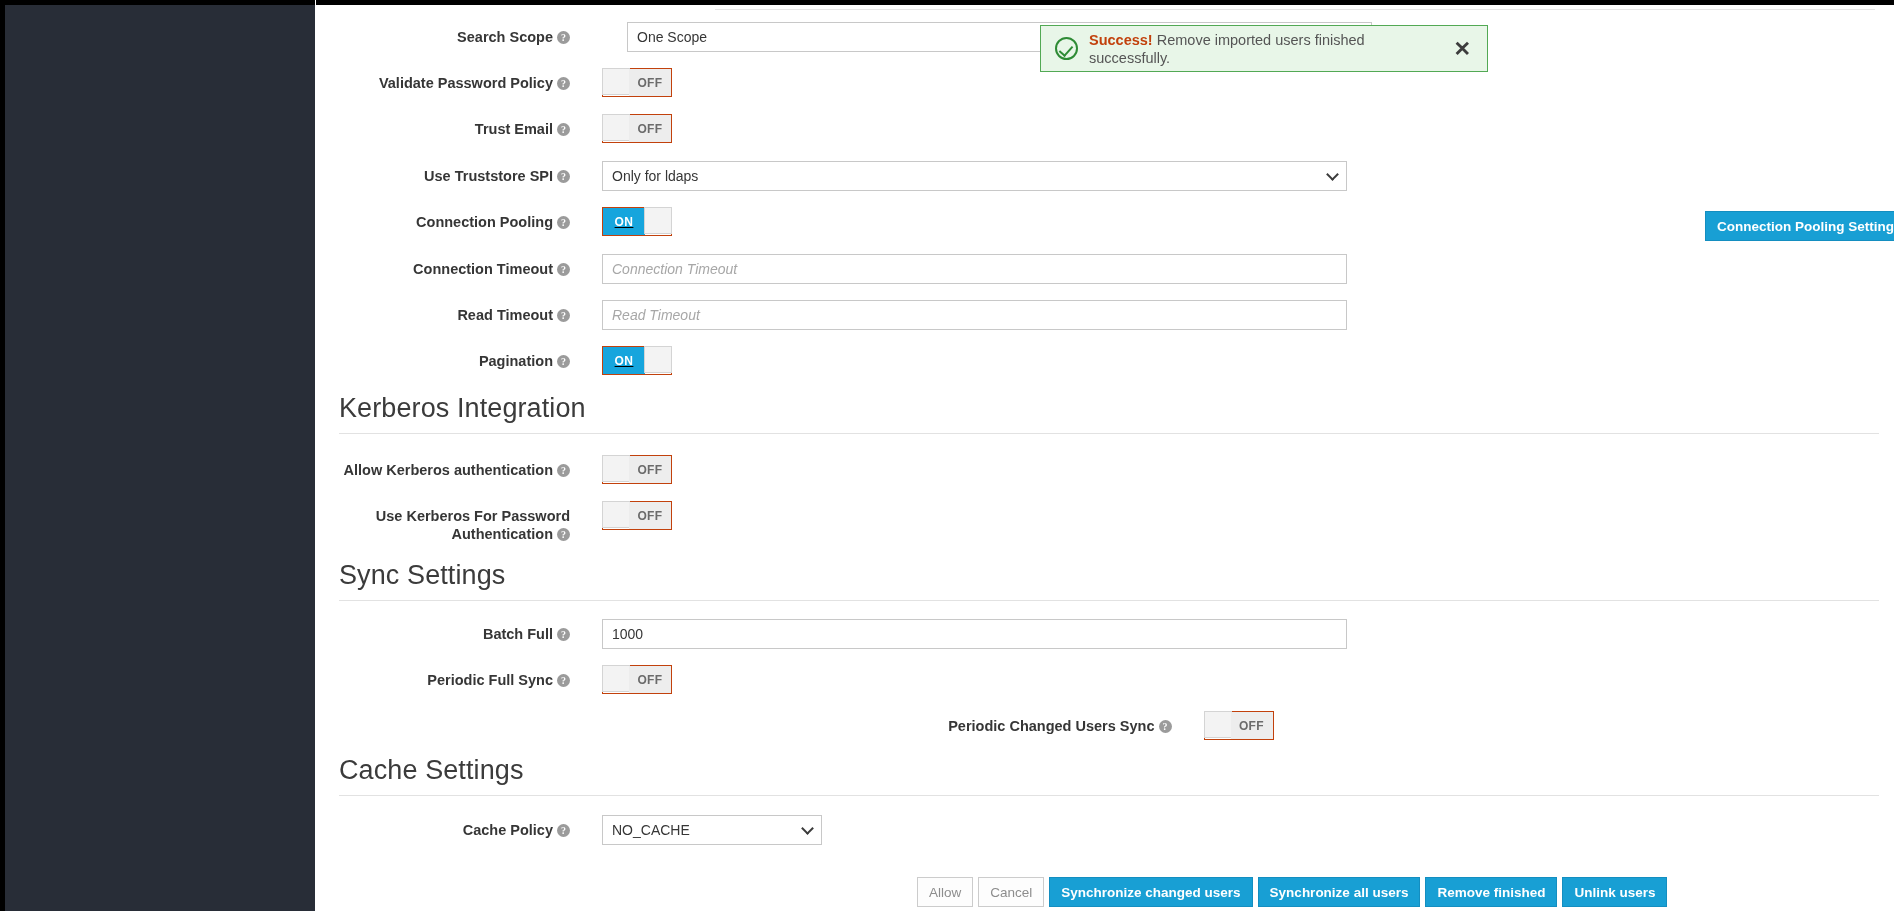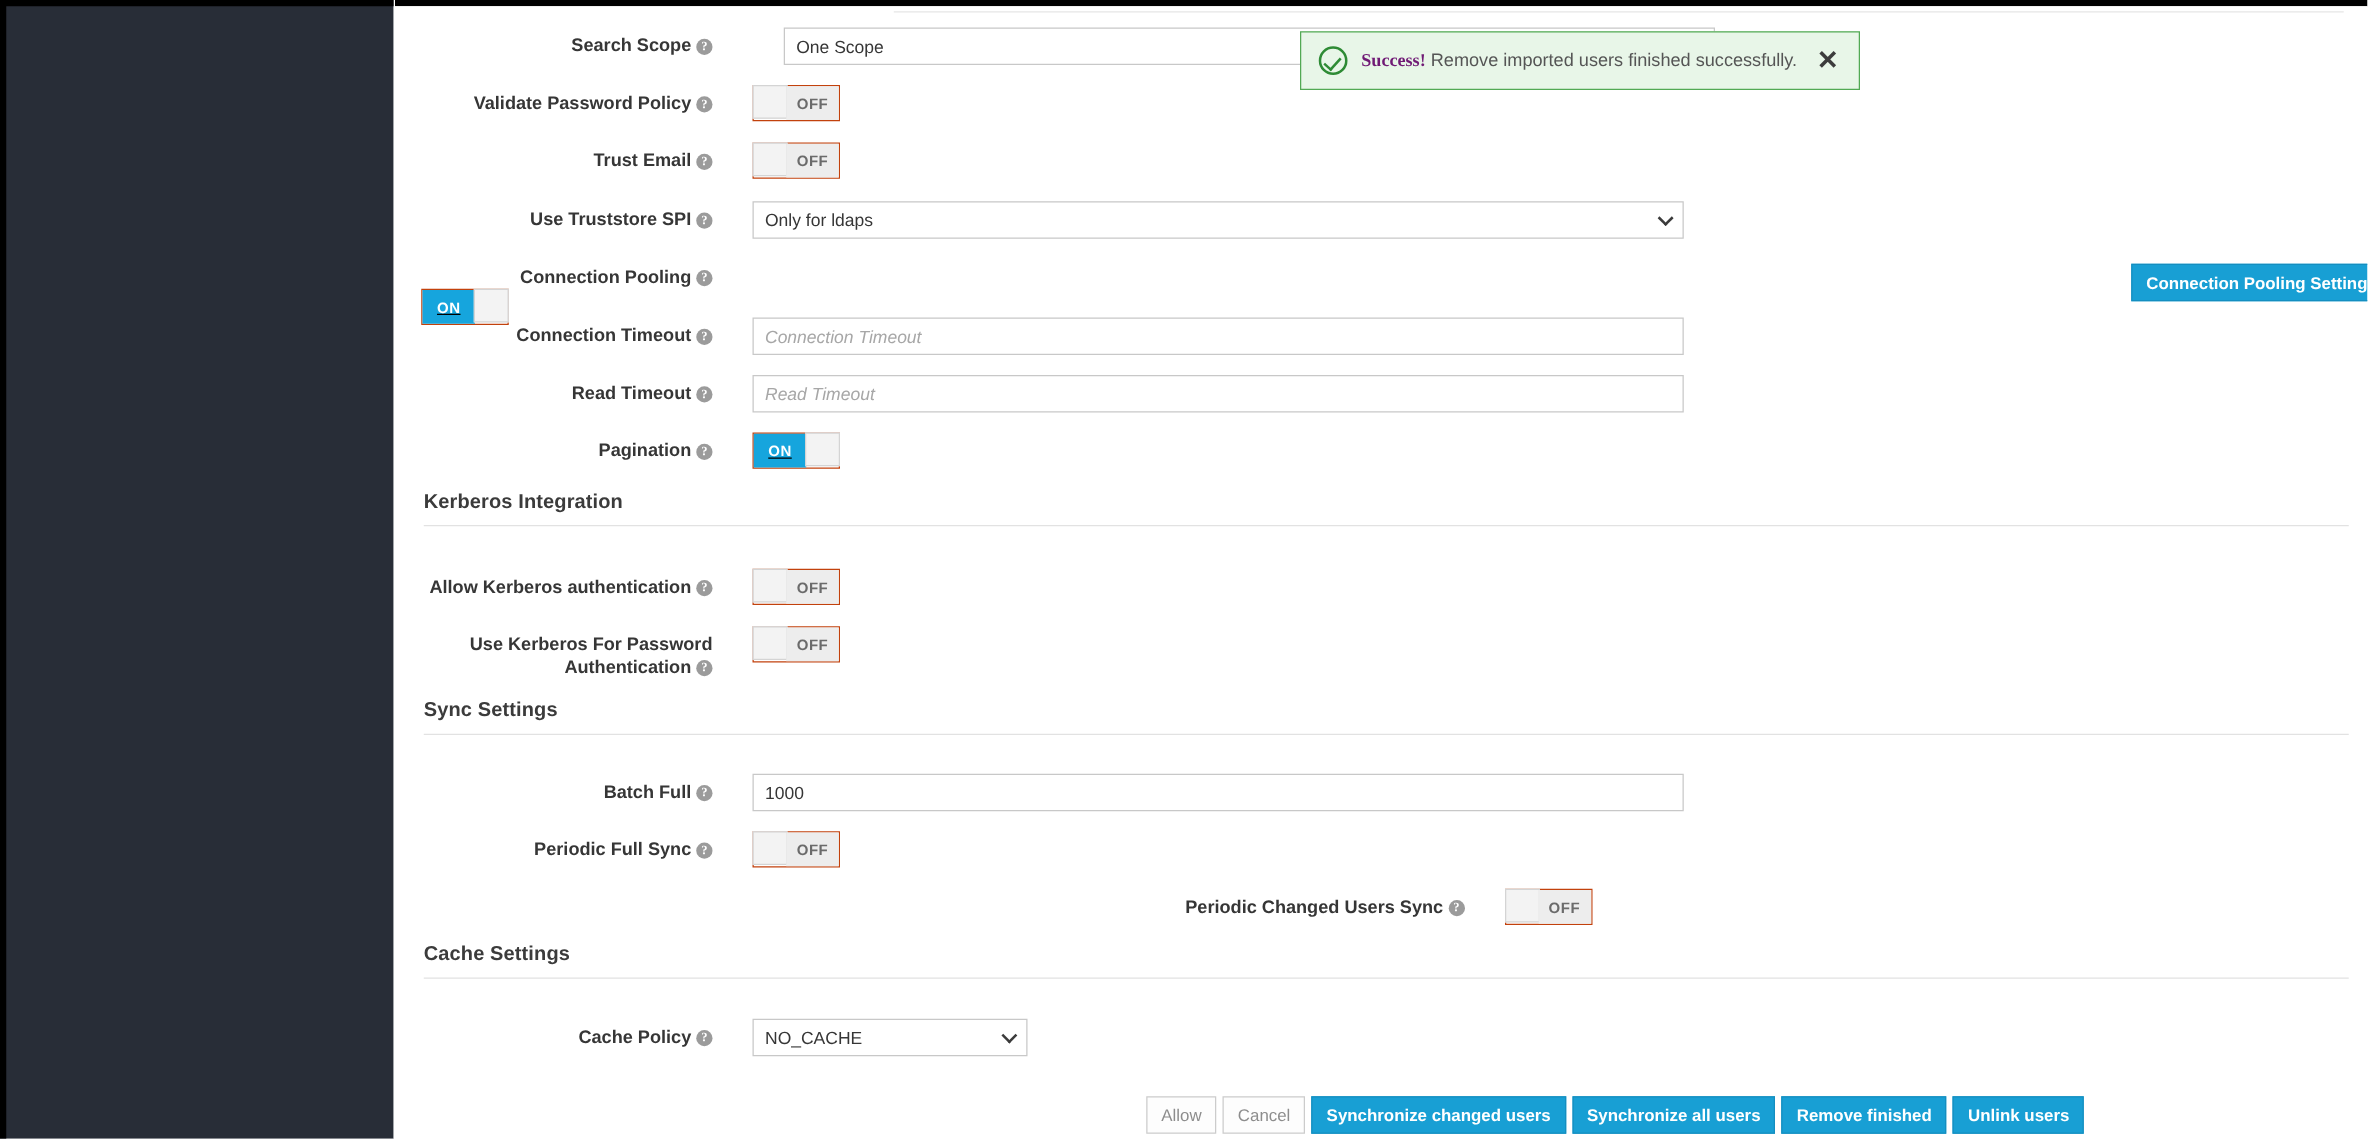--- a/index.html
+++ b/index.html
@@ -143,22 +143,22 @@
   .toggle.on .knob { order: 2; }
 
   
   .section {
     position: absolute;
     left: 24px;
     width: 1540px;
   }
   .section h2 {
     margin: 0 0 9px 0;
-    font-size: 16px;
-    font-weight: 700;
+    font-size: 27px;
+    font-weight: 400;
     color: #3b3b3b;
     letter-spacing: .1px;
   }
   .section .rule {
     height: 1px;
     background: #e2e2e2;
     width: 100%;
   }
 
   
@@ -225,21 +225,21 @@
     border-right: 2px solid #2e8b35;
     border-bottom: 2px solid #2e8b35;
     transform: rotate(42deg);
   }
   .alert .msg {
     flex: 1;
     font-size: 14.5px;
     color: #555555;
     line-height: 18px;
   }
-  .alert .msg b { color: #701a75; font-weight: 700; font-family: Liberation Serif, serif; }
+  .alert .msg b { color: #c2410c; font-weight: 700; }
   .alert .close {
     font-size: 21px;
     color: #3c3c3c;
     font-weight: 700;
     cursor: pointer;
     line-height: 1;
     padding: 0 2px;
     font-family: "Liberation Sans", sans-serif;
   }
 
@@ -306,21 +306,21 @@
         <span>Use Truststore SPI</span><span class="help">?</span>
       </div>
       <div class="fctl">
         <div class="select-box wide">
           <span>Only for ldaps</span>
           <span class="chev"></span>
         </div>
       </div>
     </div>
 
-    <div class="frow" style="top: 202px; flex-direction: column;">
+    <div class="frow" style="top: 202px;">
       <div class="flabel">
         <span>Connection Pooling</span><span class="help">?</span>
       </div>
       <div class="fctl">
         <div class="toggle on">
           <span class="knob"></span>
           <span class="lbl">ON</span>
         </div>
       </div>
     </div>

